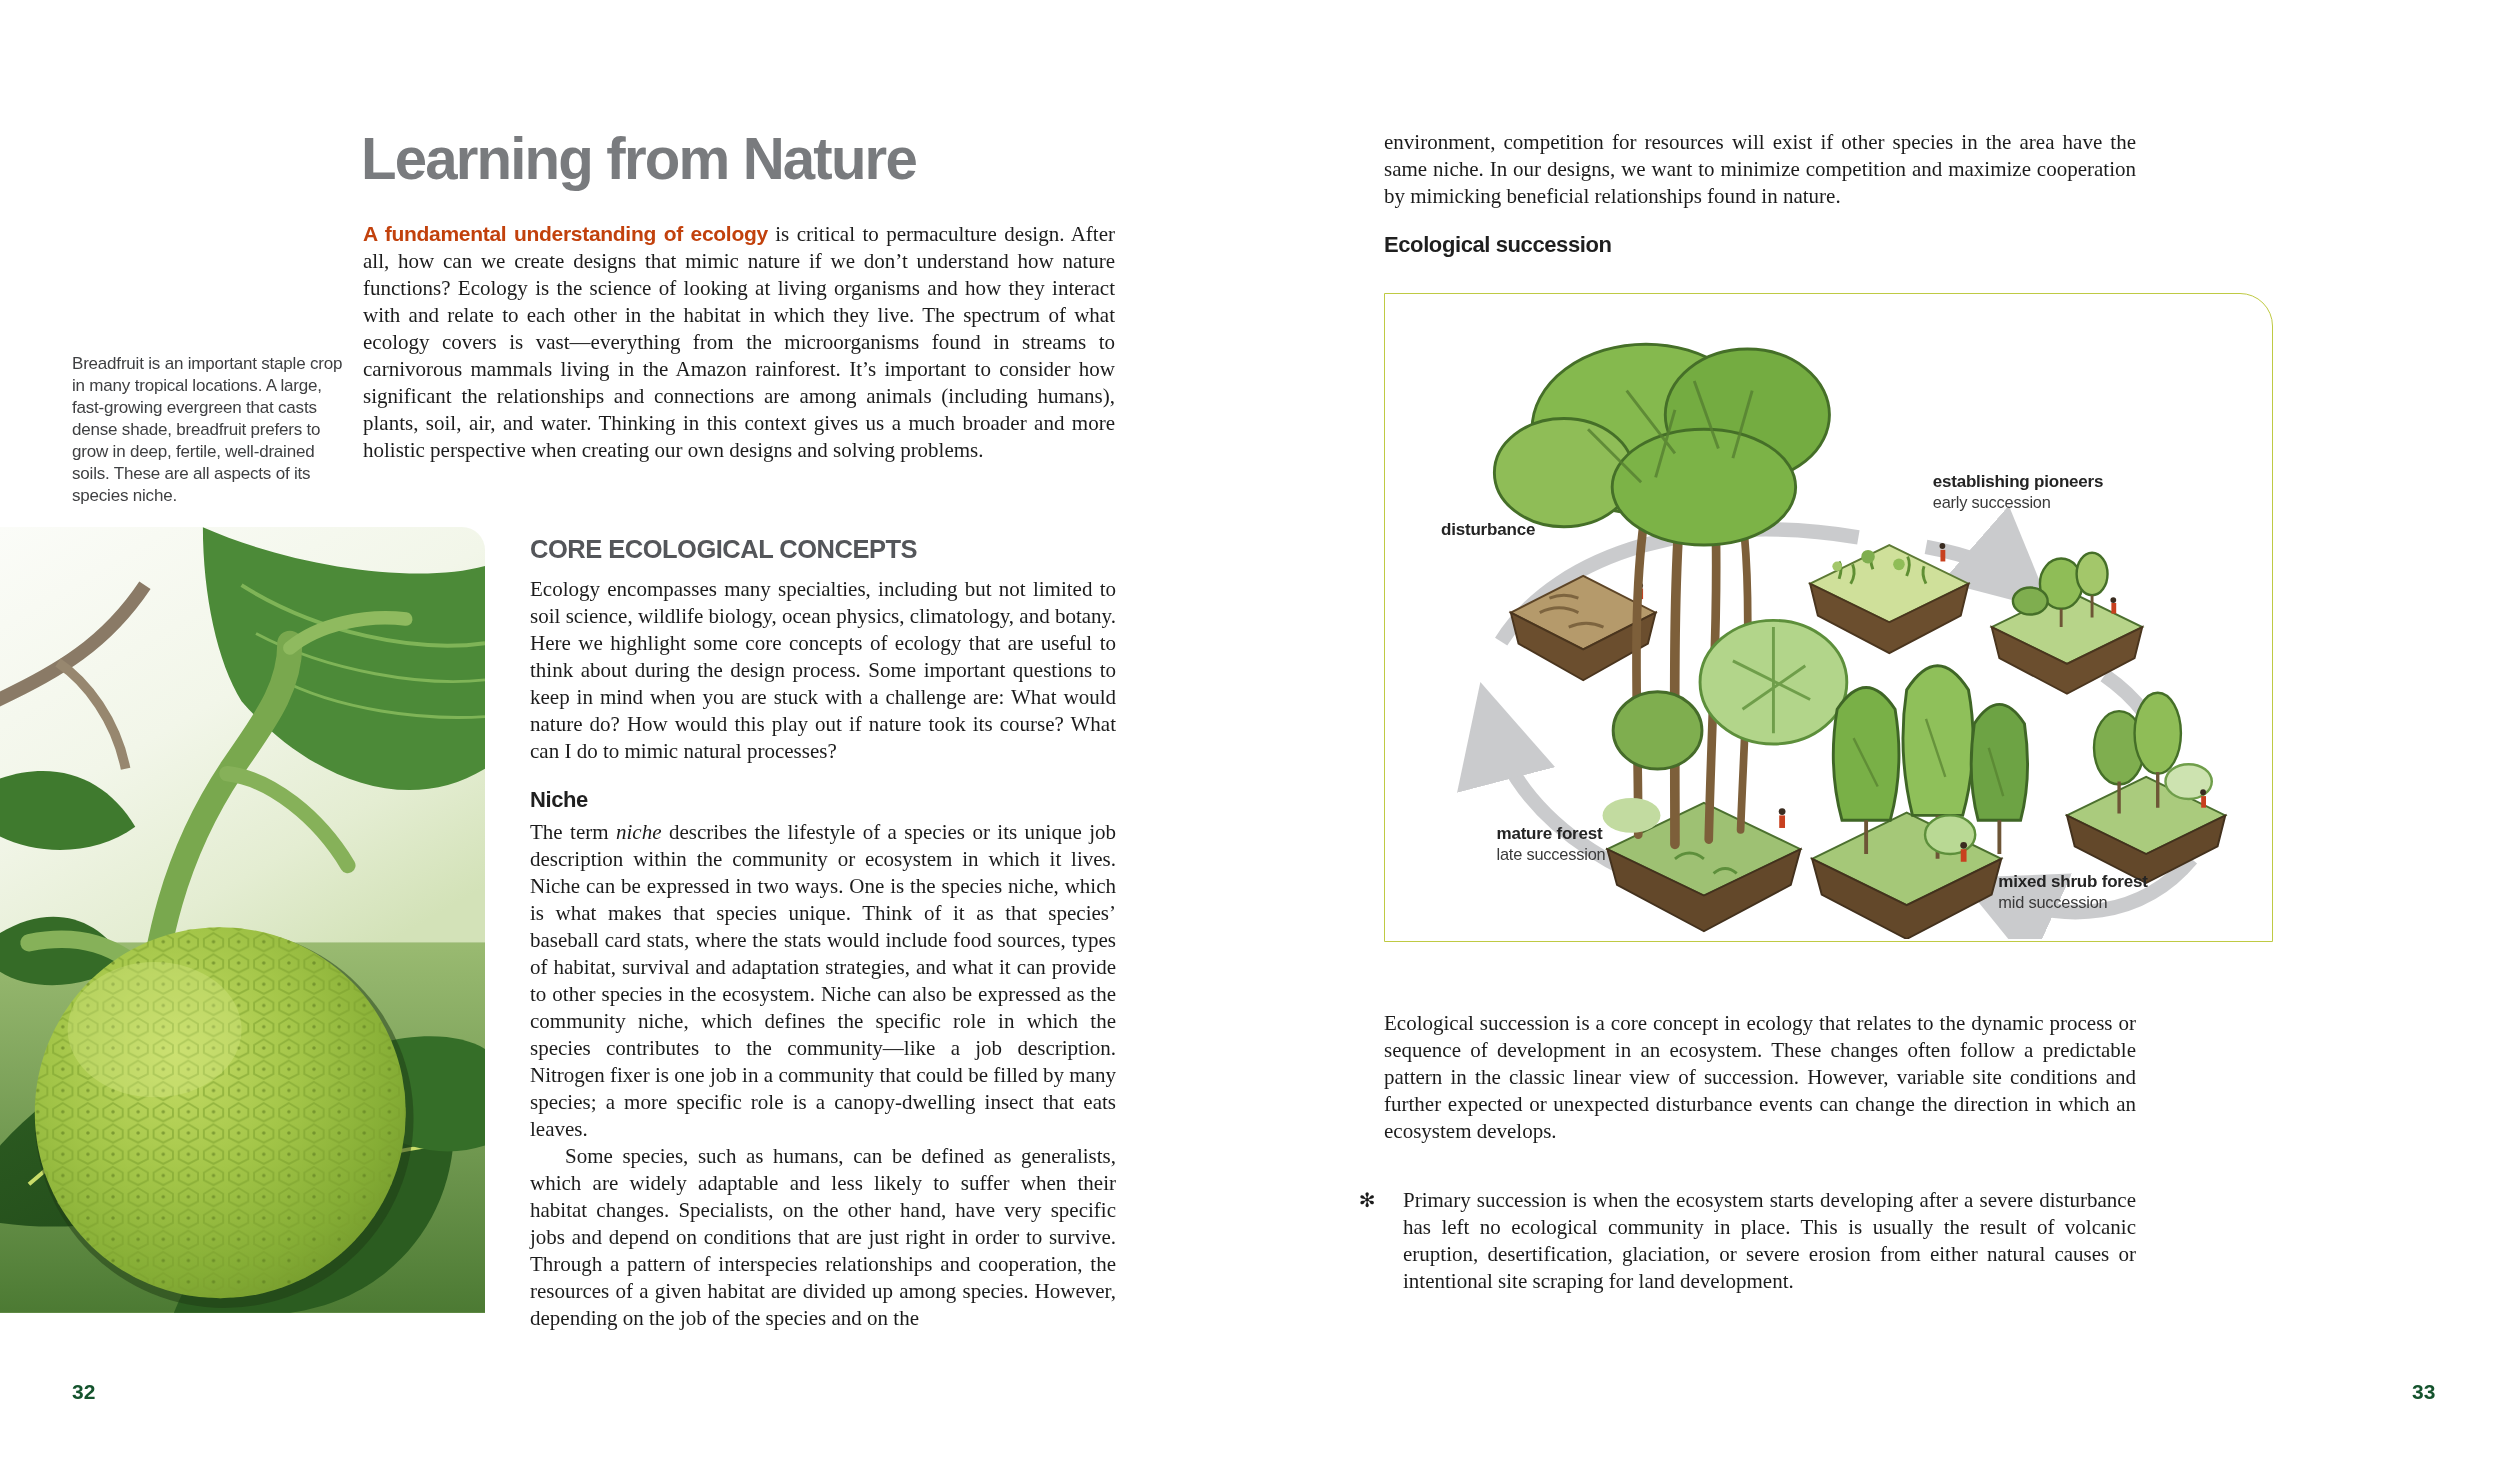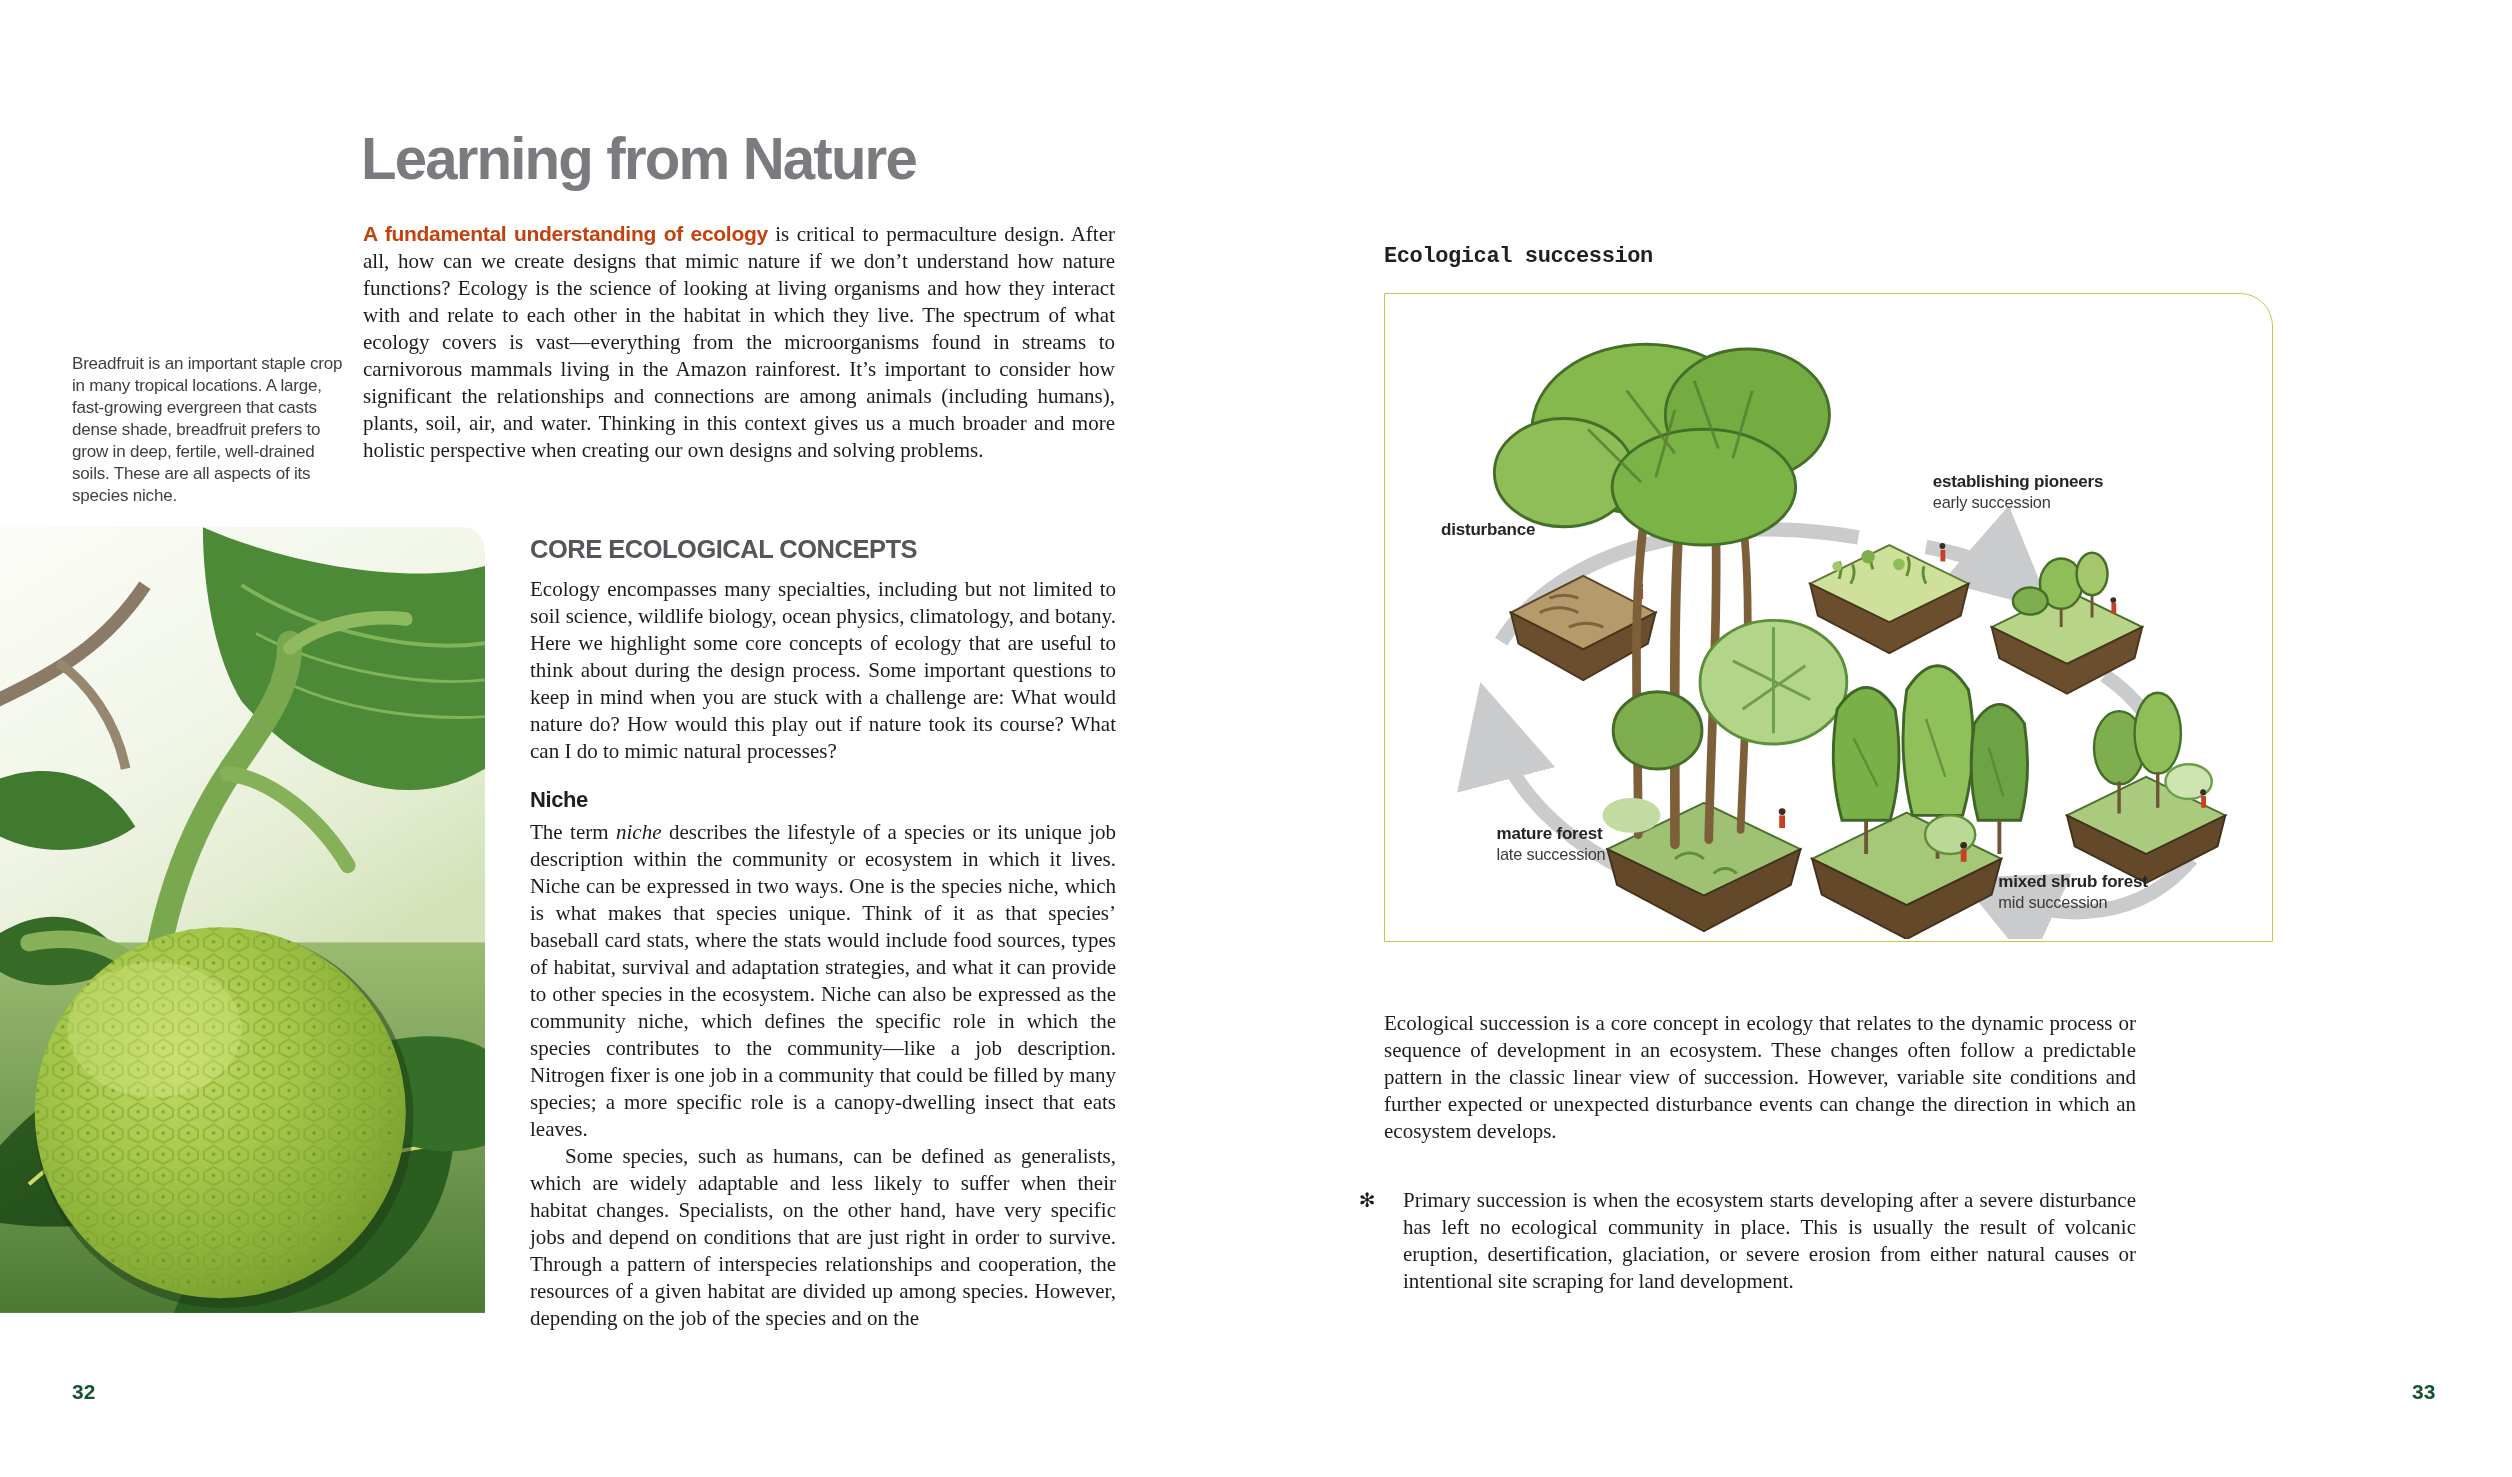--- a/index.html
+++ b/index.html
@@ -115,22 +115,25 @@
 
   <div class="abs subhead" style="left:530px;top:787px;">Niche</div>
 
   <div class="abs body" style="left:530px;top:819px;width:586px;">
     <p><span>The term </span><span class="ital">niche</span><span> describes the lifestyle of a species or its unique job description within the community or ecosystem in which it lives. Niche can be expressed in two ways. One is the species niche, which is what makes that species unique. Think of it as that species’ baseball card stats, where the stats would include food sources, types of habitat, survival and adaptation strategies, and what it can provide to other species in the ecosystem. Niche can also be expressed as the community niche, which defines the specific role in which the species contributes to the community—like a job description. Nitrogen fixer is one job in a community that could be filled by many species; a more specific role is a canopy-dwelling insect that eats leaves.</span></p>
     <p class="indent">Some species, such as humans, can be defined as generalists, which are widely adaptable and less likely to suffer when their habitat changes. Specialists, on the other hand, have very specific jobs and depend on conditions that are just right in order to survive. Through a pattern of interspecies relationships and cooperation, the resources of a given habitat are divided up among species. However, depending on the job of the species and on the</p>
   </div>
 
   <div class="abs pagenum" style="left:72px;top:1380px;">32</div>
 
-
-  <div class="abs subhead" style="left:1384px;top:244px;font-family:Liberation Mono, monospace;">Ecological succession</div>
+  <div class="abs body" style="left:1384px;top:129px;width:752px;">
+      <p>environment, competition for resources will exist if other species in the area have the same niche. In our designs, we want to minimize competition and maximize cooperation by mimicking beneficial relationships found in nature.</p>
+    </div>
+
+  <div class="abs subhead" style="left:1384px;top:232px;">Ecological succession</div>
 
   <div id="figbox" class="abs">
     <svg width="885" height="645" viewBox="0 0 916 668">
       <defs>
         <marker id="ah" markerWidth="7" markerHeight="7" refX="4.5" refY="3.5" orient="auto">
           <path d="M0,0 L7,3.5 L0,7 Z" fill="#c8c9cb"></path>
         </marker>
       </defs>
 
       <g stroke="#c8c9cb" stroke-width="15" fill="none" opacity=".95">

